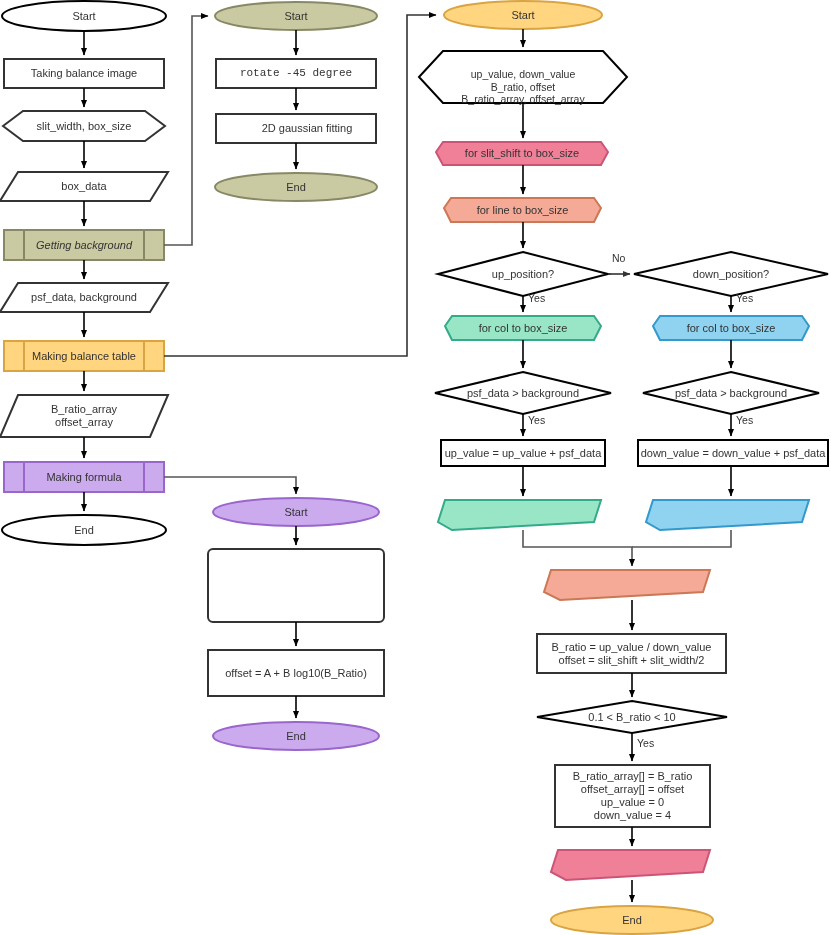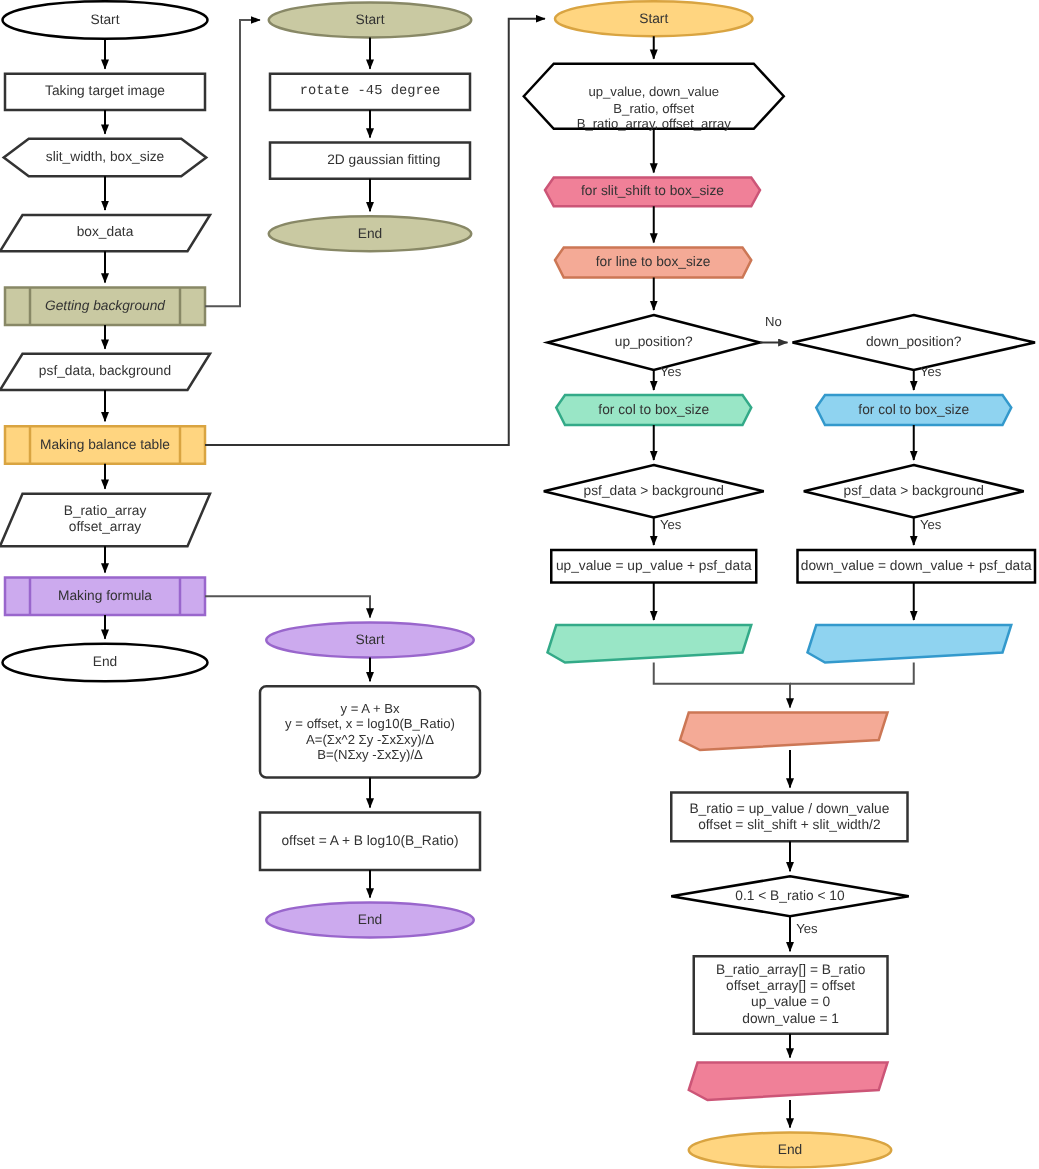--- a/index.html
+++ b/index.html
@@ -204,41 +204,37 @@
 
     <path d="M608,274 L630,274" fill="none" stroke="#333333" stroke-width="1.6" marker-end="url(#arrowg)"></path>
 
     <path d="M523,530 L523,547 L632,547 L632,566" fill="none" stroke="#555555" stroke-width="1.6" marker-end="url(#arrow)"></path>
     <path d="M731,530 L731,547 L632,547" fill="none" stroke="#555555" stroke-width="1.6"></path>
 
     <path d="M164,356 L407,356 L407,15 L436,15" fill="none" stroke="#333333" stroke-width="1.6" marker-end="url(#arrow)"></path>
   </svg>
 
   <div class="nodetext" style="left:2px;  top:1px;   width:164px;height:30px;">Start</div>
-  <div class="nodetext" style="left:4px;  top:59px;  width:160px;height:29px;">Taking target image</div>
+  <div class="nodetext" style="left:4px;  top:59px;  width:160px;height:29px;">Taking balance image</div>
   <div class="nodetext" style="left:3px;  top:111px; width:162px;height:30px;">slit_width, box_size</div>
   <div class="nodetext" style="left:4px;  top:172px; width:160px;height:29px;">box_data</div>
   <div class="nodetext" style="left:24px; top:230px; width:120px;height:30px;font-style:italic;">Getting background</div>
   <div class="nodetext" style="left:4px;  top:283px; width:160px;height:29px;">psf_data, background</div>
   <div class="nodetext" style="left:24px; top:341px; width:120px;height:30px;">Making balance table</div>
   <div class="nodetext" style="left:4px;  top:395px; width:160px;height:42px;">B_ratio_array
 offset_array</div>
   <div class="nodetext" style="left:24px; top:462px; width:120px;height:30px;">Making formula</div>
   <div class="nodetext" style="left:2px;  top:515px; width:164px;height:30px;">End</div>
 
   <div class="nodetext" style="left:215px;top:2px;   width:162px;height:28px;">Start</div>
   <div class="nodetext" style="left:216px;top:59px;  width:160px;height:29px;font-family:Liberation Mono, monospace;">rotate -45 degree</div>
   <div class="nodetext" style="left:216px;top:114px; width:182px;height:29px;">2D gaussian fitting</div>
   <div class="nodetext" style="left:215px;top:173px; width:162px;height:28px;">End</div>
 
   <div class="nodetext" style="left:213px;top:498px; width:166px;height:28px;">Start</div>
-  <div class="nodetext small" style="left:208px;top:549px;width:176px;height:73px;">y = A + Bx
-y = offset, x = log10(B_Ratio)
-A=(Σx^2 Σy -ΣxΣxy)/Δ
-B=(NΣxy -ΣxΣy)/Δ</div>
   <div class="nodetext" style="left:208px;top:650px; width:176px;height:46px;">offset = A + B log10(B_Ratio)</div>
   <div class="nodetext" style="left:213px;top:722px; width:166px;height:28px;">End</div>
 
   <div class="nodetext" style="left:444px;top:1px;   width:158px;height:28px;">Start</div>
   <div class="nodetext small" style="left:429px;top:65px; width:188px;height:44px;">up_value, down_value
 B_ratio, offset
 B_ratio_array, offset_array</div>
   <div class="nodetext" style="left:443px;top:142px; width:158px;height:23px;">for slit_shift to box_size</div>
   <div class="nodetext" style="left:451px;top:198px; width:143px;height:24px;">for line to box_size</div>
   <div class="nodetext" style="left:453px;top:262px; width:140px;height:24px;">up_position?</div>
@@ -248,21 +244,21 @@
   <div class="nodetext" style="left:447px;top:382px; width:152px;height:22px;">psf_data &gt; background</div>
   <div class="nodetext" style="left:655px;top:382px; width:152px;height:22px;">psf_data &gt; background</div>
   <div class="nodetext" style="left:441px;top:440px; width:164px;height:26px;">up_value = up_value + psf_data</div>
   <div class="nodetext" style="left:638px;top:440px; width:190px;height:26px;">down_value = down_value + psf_data</div>
   <div class="nodetext" style="left:537px;top:634px; width:189px;height:39px;">B_ratio = up_value / down_value
 offset = slit_shift + slit_width/2</div>
   <div class="nodetext" style="left:552px;top:706px; width:160px;height:22px;">0.1 &lt; B_ratio &lt; 10</div>
   <div class="nodetext" style="left:555px;top:765px; width:155px;height:62px;">B_ratio_array[] = B_ratio
 offset_array[] = offset
 up_value = 0
-down_value = 1</div>
+down_value = 4</div>
   <div class="nodetext" style="left:551px;top:906px; width:162px;height:28px;">End</div>
 
   <div class="edgelabel" style="left:612px;top:252px;">No</div>
   <div class="edgelabel" style="left:528px;top:292px;">Yes</div>
   <div class="edgelabel" style="left:736px;top:292px;">Yes</div>
   <div class="edgelabel" style="left:528px;top:414px;">Yes</div>
   <div class="edgelabel" style="left:736px;top:414px;">Yes</div>
   <div class="edgelabel" style="left:637px;top:737px;">Yes</div>
 
 </div>

